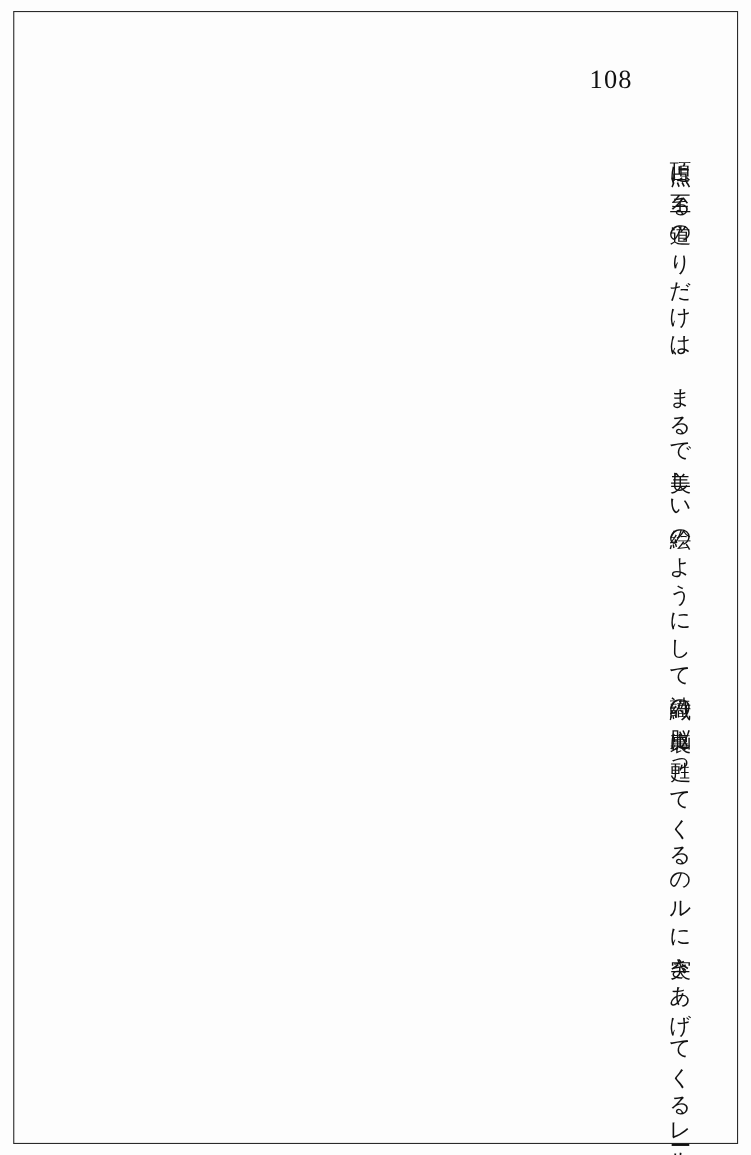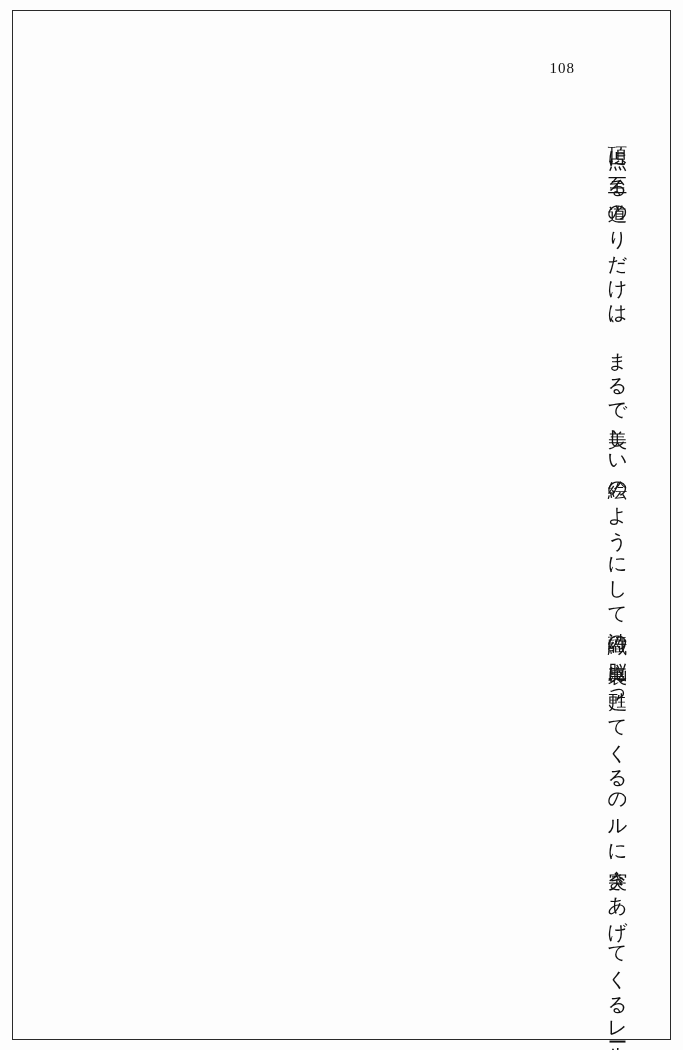--- a/index.html
+++ b/index.html
@@ -23,21 +23,21 @@
     top: 10px;
     right: 12px;
     bottom: 10px;
     border: 1px solid #2a2a2a;
     box-sizing: border-box;
   }
   .page-number {
     position: absolute;
     top: 60px;
     right: 108px;
-    font-size: 15px;
+    font-size: 24px;
     letter-spacing: 1px;
     color: #111;
     font-family: "Liberation Serif", "DejaVu Serif", serif;
   }
   
   .text-block {
     position: absolute;
     top: 112px;
     right: 56px;
     left: 40px;

